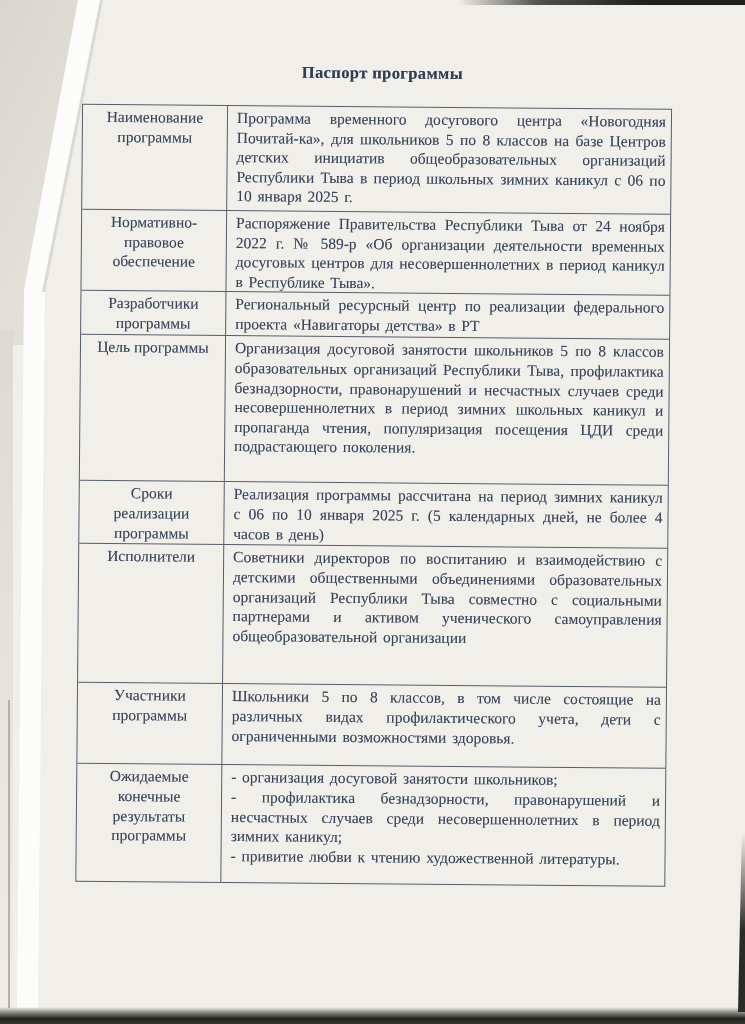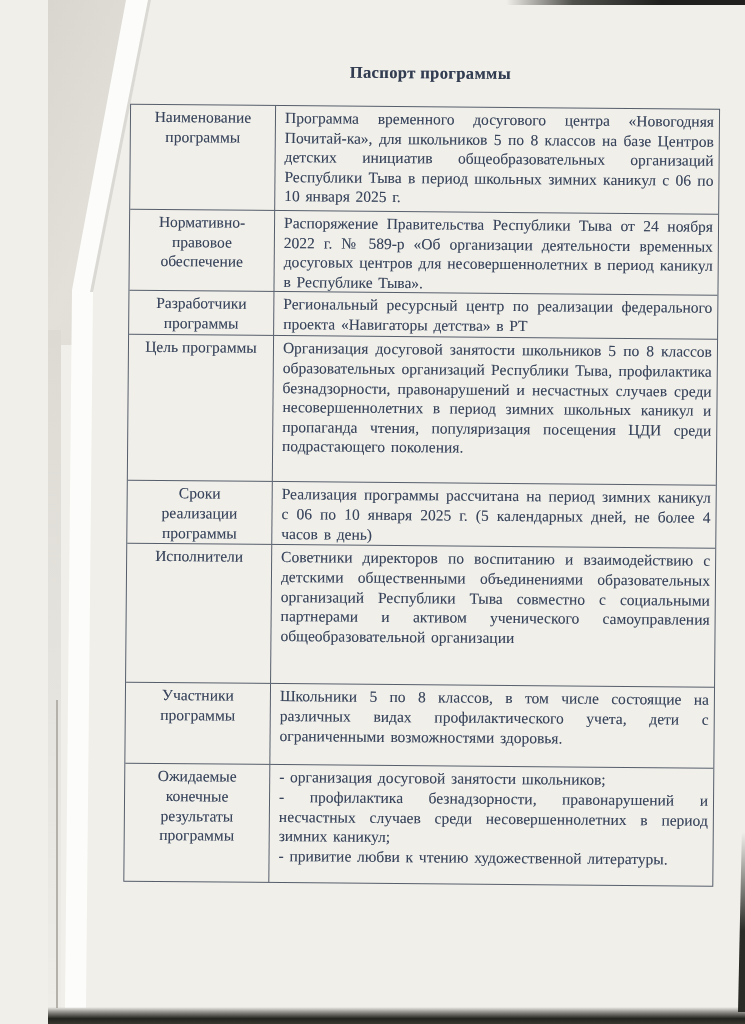--- a/index.html
+++ b/index.html
@@ -11,21 +11,21 @@
     --fold-white:#fcfcfa;
   }
   *{margin:0;padding:0;box-sizing:border-box;}
   html,body{width:745px;height:1024px;overflow:hidden;}
   body{
     background:var(--paper);
     font-family:"Liberation Serif","DejaVu Serif",serif;
     color:var(--ink);
     position:relative;
   }
-  .scan-root{position:absolute;inset:0;margin-left:48px;}
+  .scan-root{position:absolute;inset:0;}
 
   
   .artifact{position:absolute;pointer-events:none;}
   .fold-under{
     top:0;left:0;width:115px;height:345px;
     background:linear-gradient(115deg,#d8d6cf 0%,#e2e0d9 55%,#dcdad3 100%);
     clip-path:polygon(0 0,100px 0,38px 300px,26px 345px,0 345px);
   }
   .left-gray-strip{
     top:330px;left:0;width:13px;height:680px;

